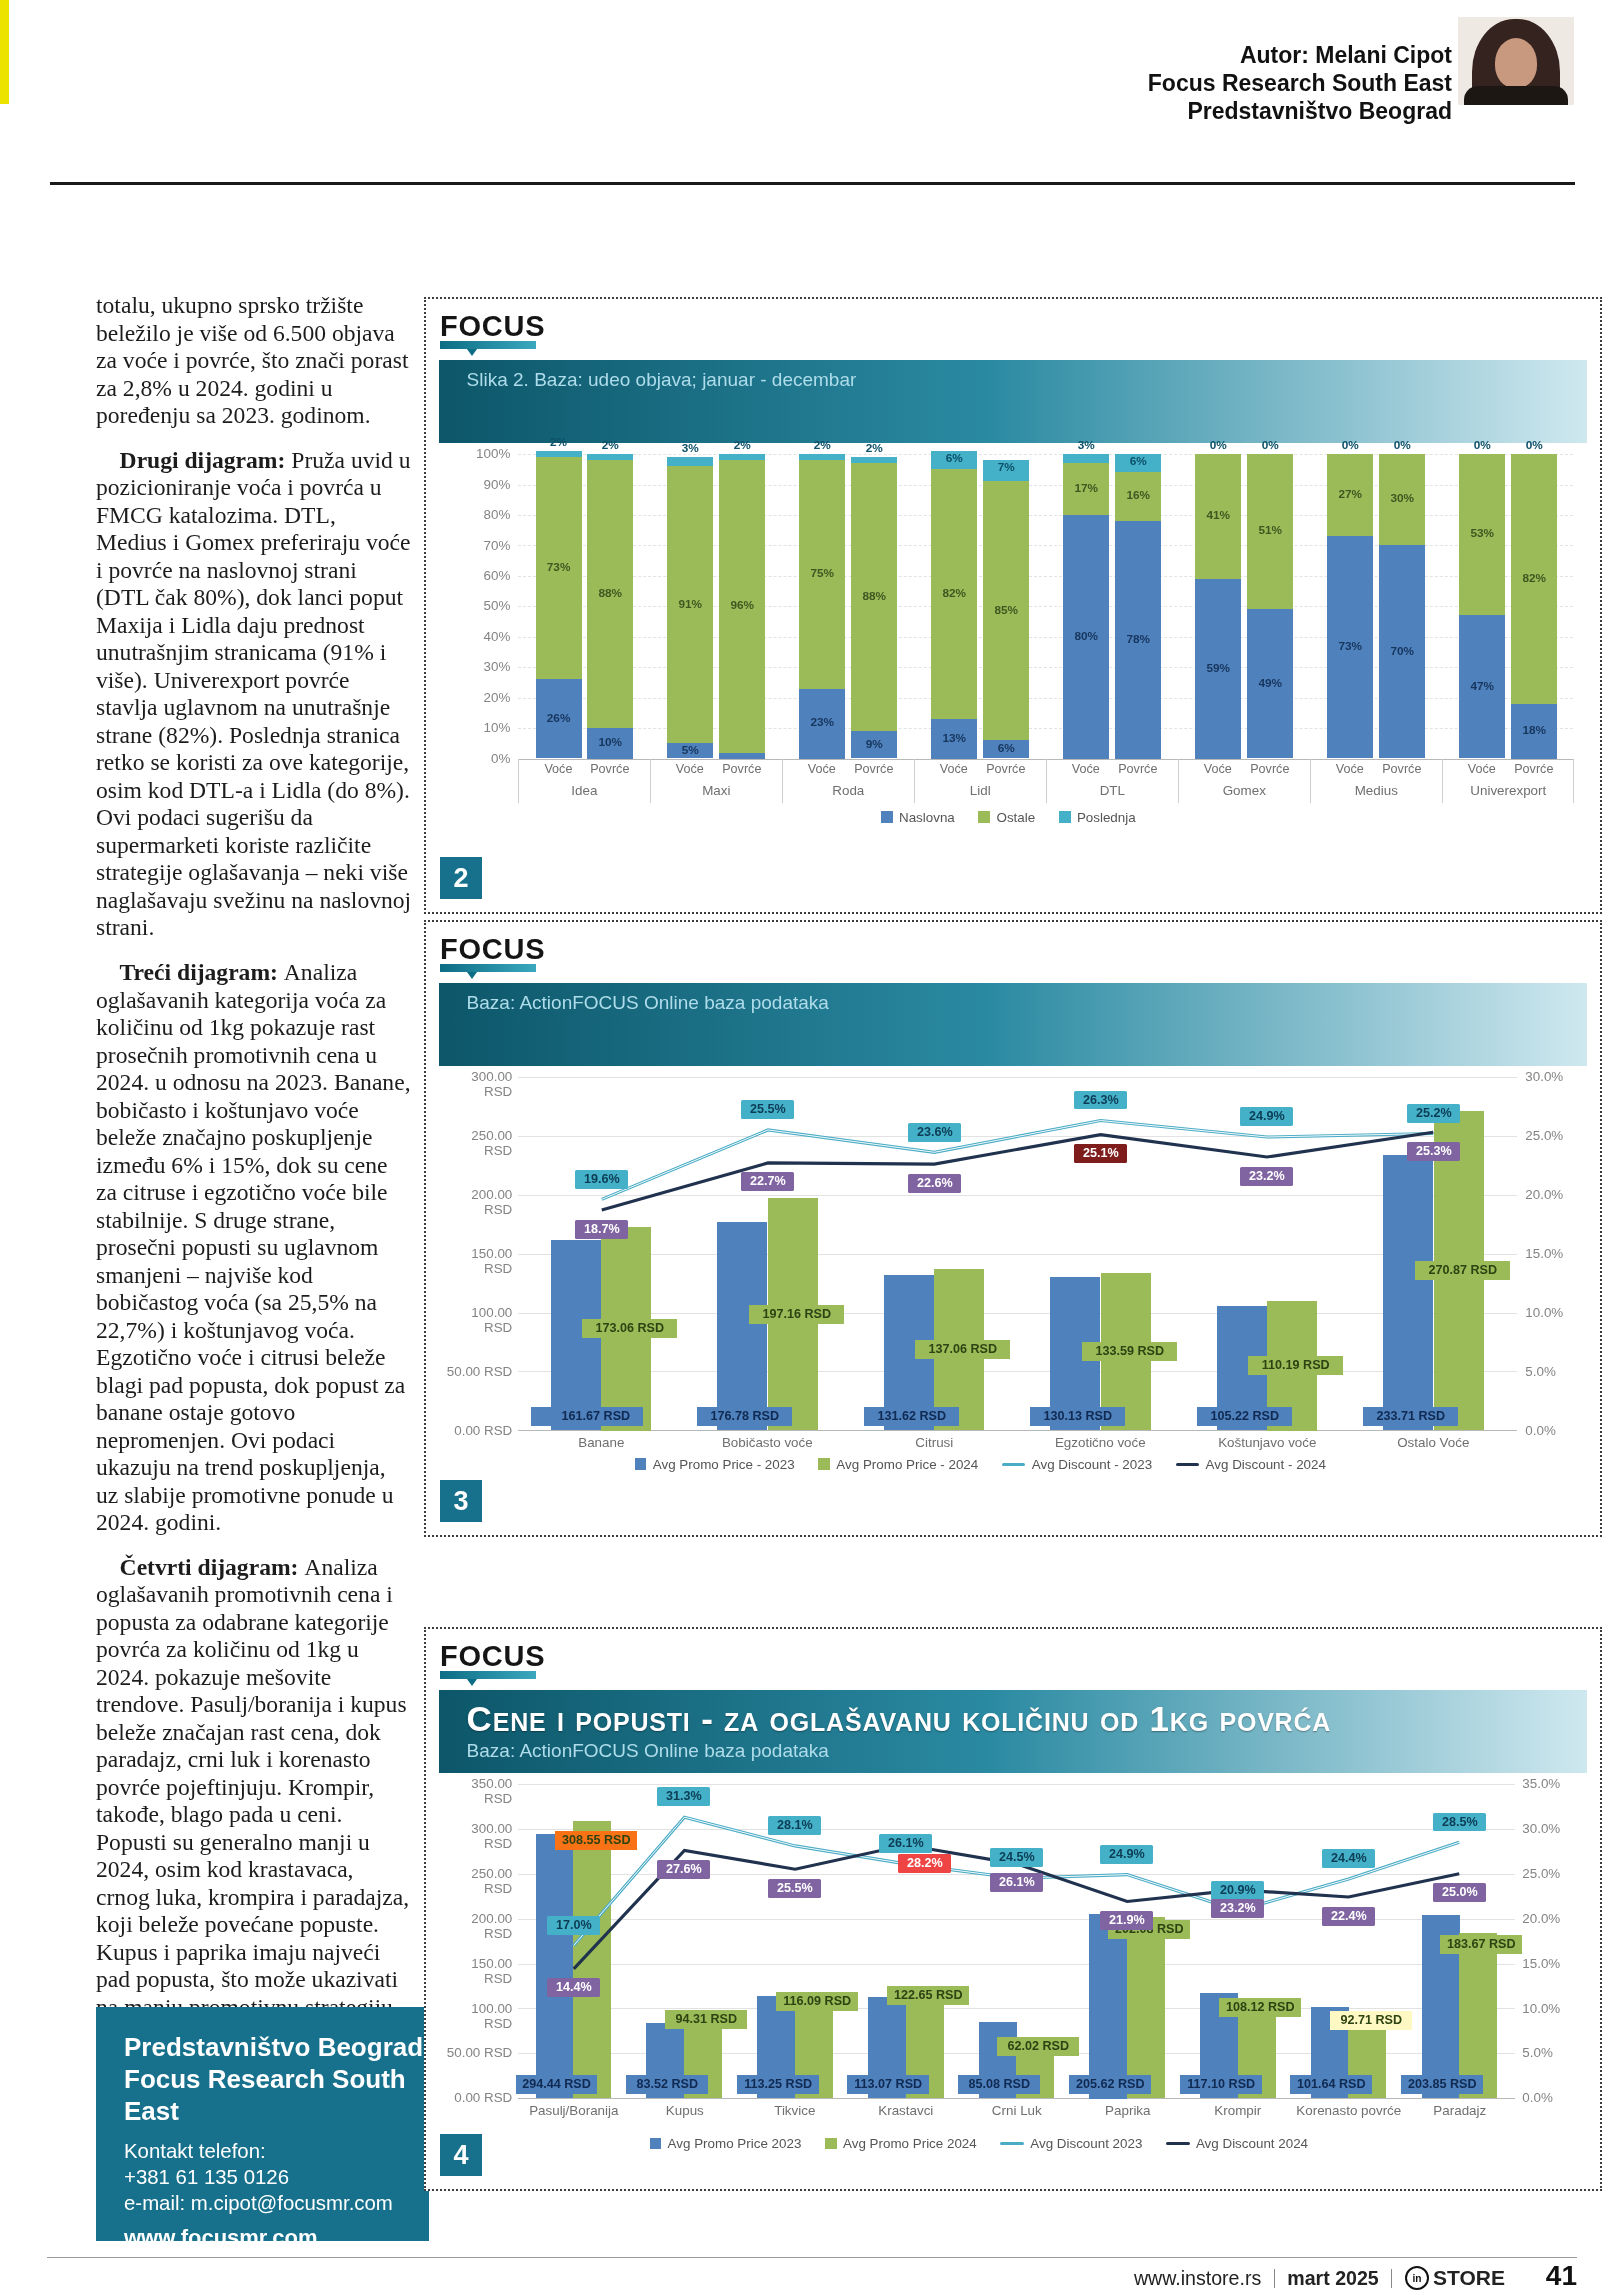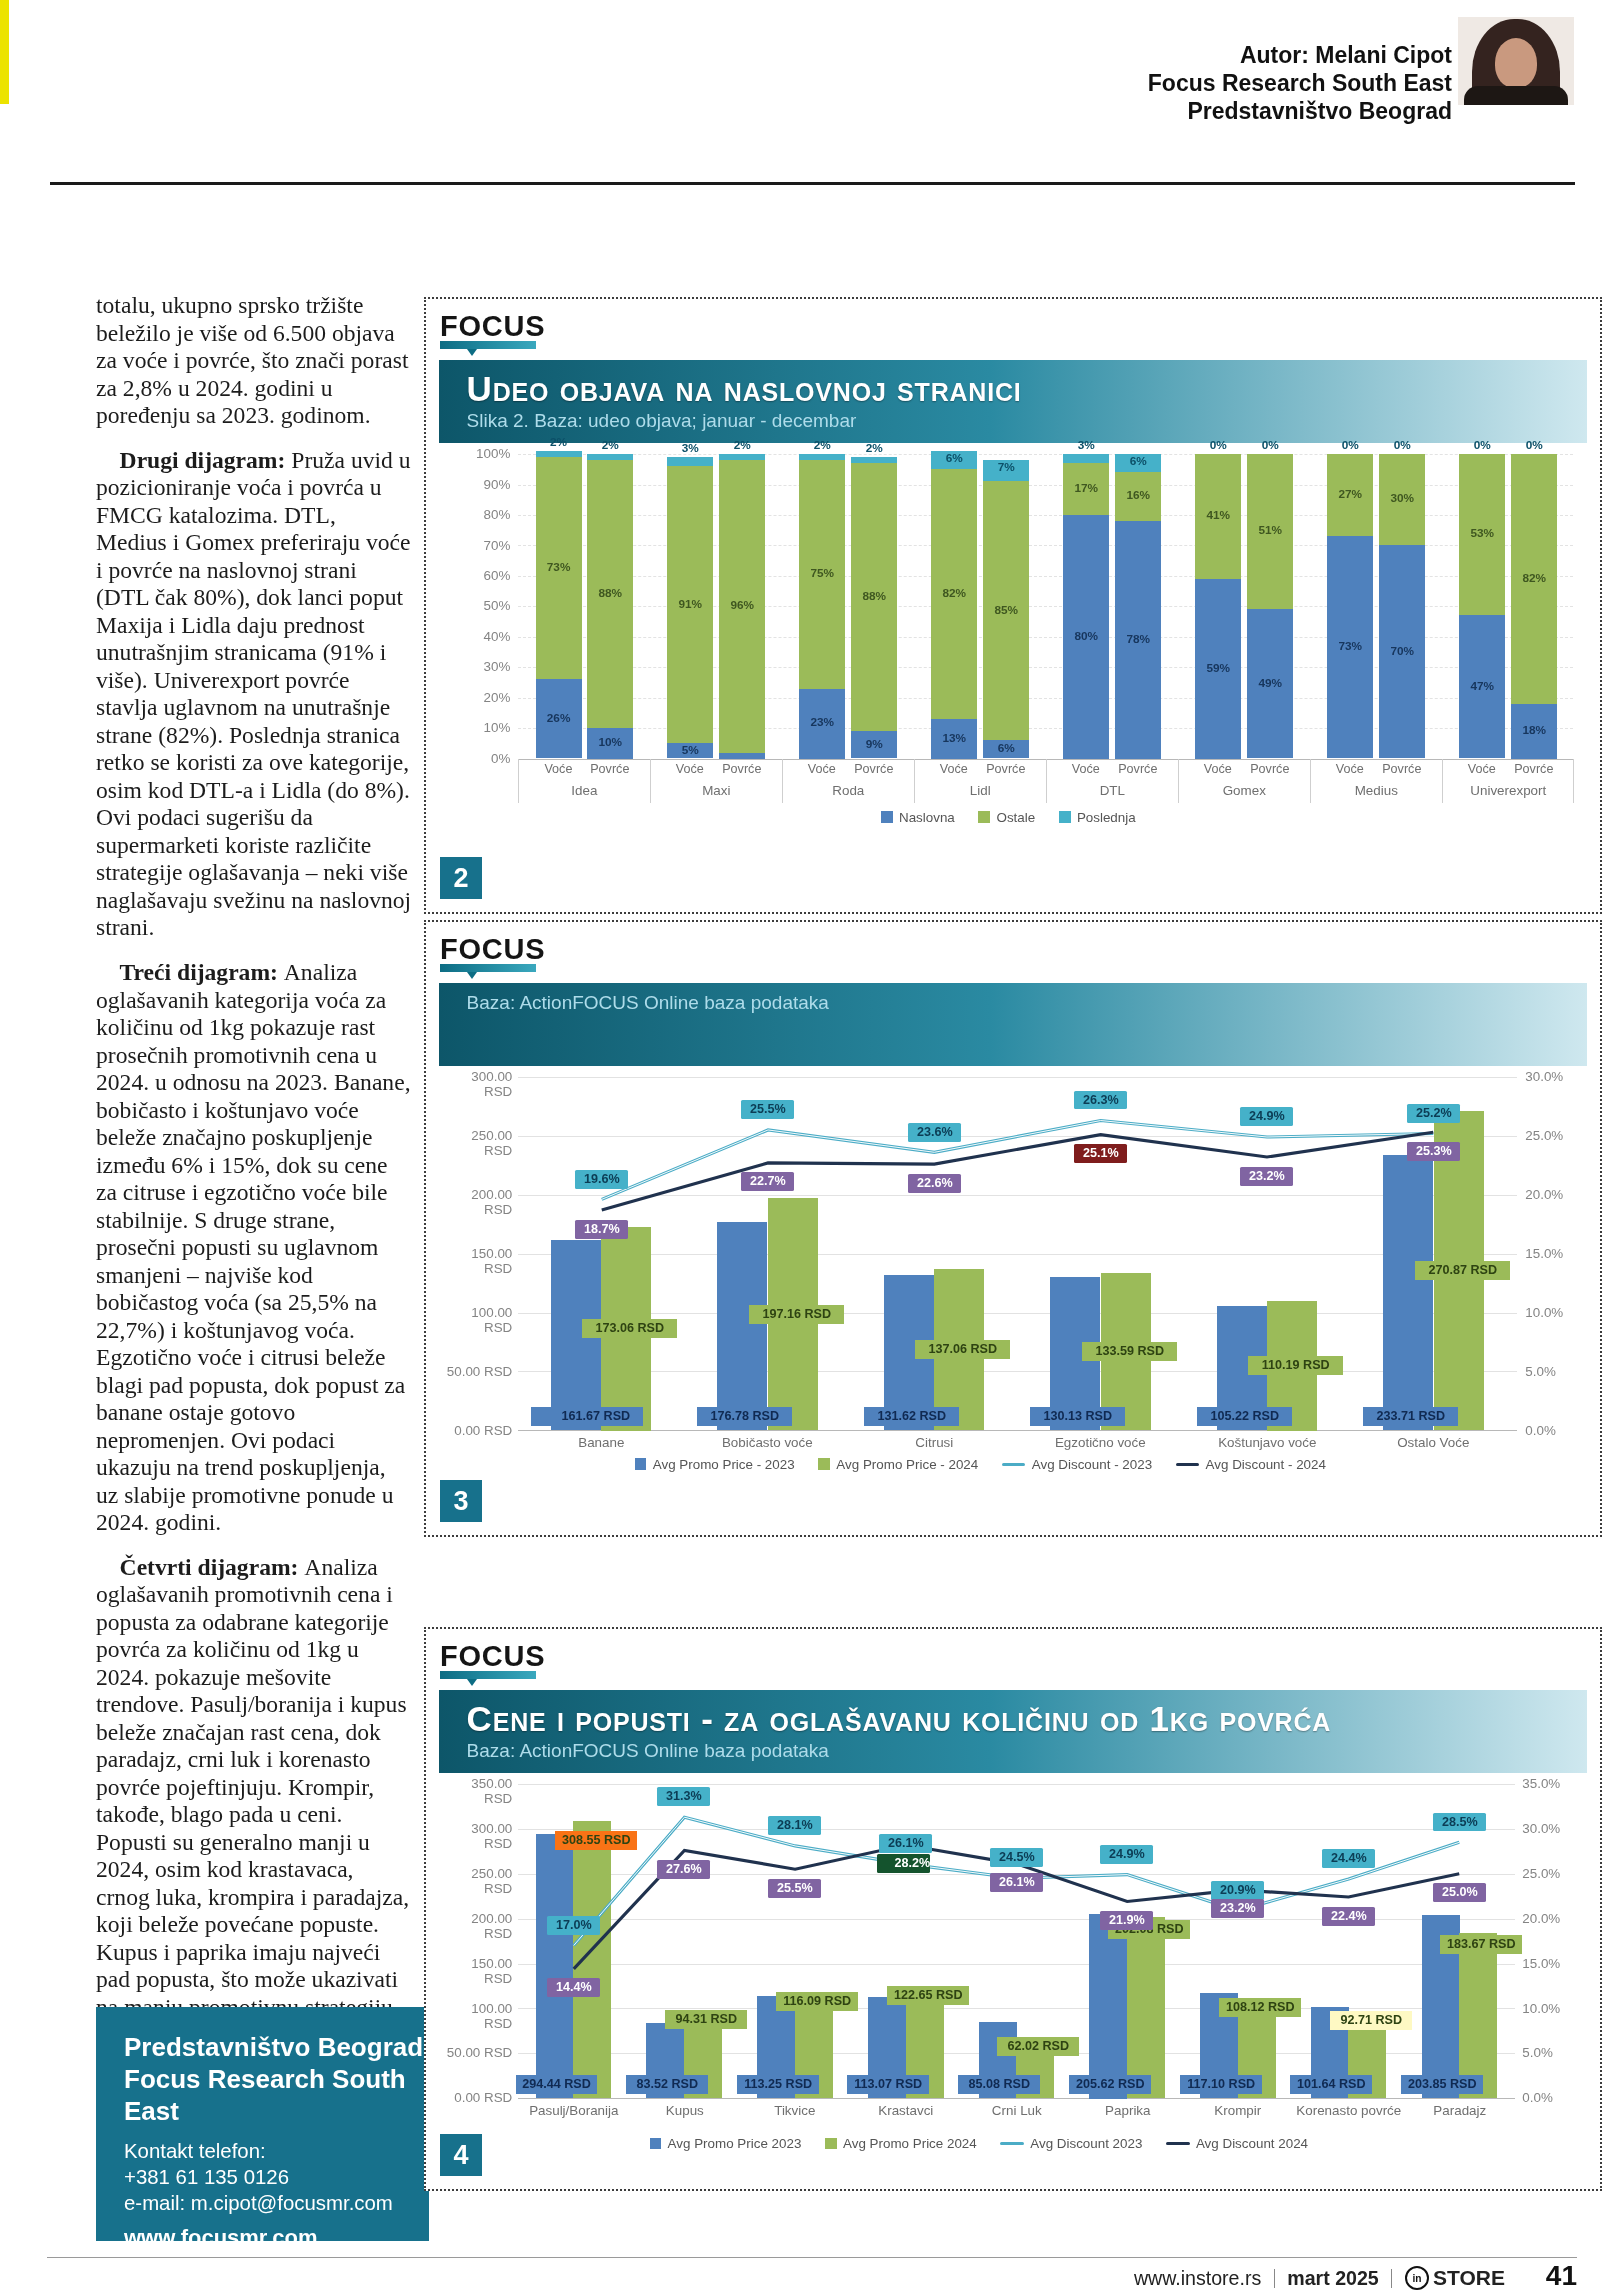--- a/index.html
+++ b/index.html
@@ -108,21 +108,20 @@
     <div class="weblink">www.focusmr.com</div>
   </div>
 
   <div class="panel" id="panel2">
     <div class="focus-logo">
       <span class="flg">FOCUS</span>
       <div class="focus-bar"></div>
       <div class="focus-tail"></div>
     </div>
     <div class="banner">
-      <div class="banner-title">Udeo objava na naslovnoj stranici</div>
       <div class="banner-sub">Slika 2. Baza: udeo objava; januar - decembar</div>
     </div>
     <div class="chart" id="chart2">
         <div class="plot" style="height: 305px; margin-left: 75px; width: 1055px;">
           <div style="position: absolute; left: 0px; right: 0px; top: 305px; border-top: 0.8px dashed rgb(227, 227, 227);"></div>
           <div class="ytick" style="left: -71px; width: 63px; top: 297px; text-align: right;">0%</div>
           <div style="position: absolute; left: 0px; right: 0px; top: 274px; border-top: 0.8px dashed rgb(227, 227, 227);"></div>
           <div class="ytick" style="left: -71px; width: 63px; top: 266px; text-align: right;">10%</div>
           <div style="position: absolute; left: 0px; right: 0px; top: 244px; border-top: 0.8px dashed rgb(227, 227, 227);"></div>
           <div class="ytick" style="left: -71px; width: 63px; top: 236px; text-align: right;">20%</div>
@@ -469,21 +468,21 @@
           <div class="pricebox" style="left: 812px; width: 77px; top: 227px; background: #fef9c3; color: rgb(46, 67, 18);">92.71 RSD</div>
           <div class="pricebox" style="left: 883px; width: 77px; top: 291px; background: rgb(79, 129, 189); color: rgb(16, 42, 82);">203.85 RSD</div>
           <div class="pricebox" style="left: 922px; width: 77px; top: 151px; background: rgb(155, 187, 89); color: rgb(46, 67, 18);">183.67 RSD</div>
           <div class="discbox" style="left: 29px; top: 132px; background: rgb(69, 177, 201); color: rgb(12, 61, 85);">17.0%</div>
           <div class="discbox" style="left: 29px; top: 194px; background: rgb(128, 100, 162); color: rgb(255, 255, 255);">14.4%</div>
           <div class="discbox" style="left: 139px; top: 3.4px; background: rgb(69, 177, 201); color: rgb(12, 61, 85);">31.3%</div>
           <div class="discbox" style="left: 139px; top: 76px; background: rgb(128, 100, 162); color: rgb(255, 255, 255);">27.6%</div>
           <div class="discbox" style="left: 250px; top: 32px; background: rgb(69, 177, 201); color: rgb(12, 61, 85);">28.1%</div>
           <div class="discbox" style="left: 250px; top: 95px; background: rgb(128, 100, 162); color: rgb(255, 255, 255);">25.5%</div>
           <div class="discbox" style="left: 361px; top: 50px; background: rgb(69, 177, 201); color: rgb(12, 61, 85);">26.1%</div>
-          <div class="discbox" style="left: 359px; top: 70px; background: #14532d; color: rgb(255, 255, 255); text-align: right;">28.2%</div>
+          <div class="discbox" style="left: 380px; top: 70px; background: #ef4444; color: rgb(255, 255, 255);">28.2%</div>
           <div class="discbox" style="left: 472px; top: 64px; background: rgb(69, 177, 201); color: rgb(12, 61, 85);">24.5%</div>
           <div class="discbox" style="left: 472px; top: 89px; background: rgb(128, 100, 162); color: rgb(255, 255, 255);">26.1%</div>
           <div class="discbox" style="left: 582px; top: 61px; background: rgb(69, 177, 201); color: rgb(12, 61, 85);">24.9%</div>
           <div class="discbox" style="left: 582px; top: 127px; background: rgb(128, 100, 162); color: rgb(255, 255, 255);">21.9%</div>
           <div class="discbox" style="left: 693px; top: 97px; background: rgb(69, 177, 201); color: rgb(12, 61, 85);">20.9%</div>
           <div class="discbox" style="left: 693px; top: 115px; background: rgb(128, 100, 162); color: rgb(255, 255, 255);">23.2%</div>
           <div class="discbox" style="left: 804px; top: 65px; background: rgb(69, 177, 201); color: rgb(12, 61, 85);">24.4%</div>
           <div class="discbox" style="left: 804px; top: 123px; background: rgb(128, 100, 162); color: rgb(255, 255, 255);">22.4%</div>
           <div class="discbox" style="left: 915px; top: 28.5px; background: rgb(69, 177, 201); color: rgb(12, 61, 85);">28.5%</div>
           <div class="discbox" style="left: 915px; top: 99px; background: rgb(128, 100, 162); color: rgb(255, 255, 255);">25.0%</div>

